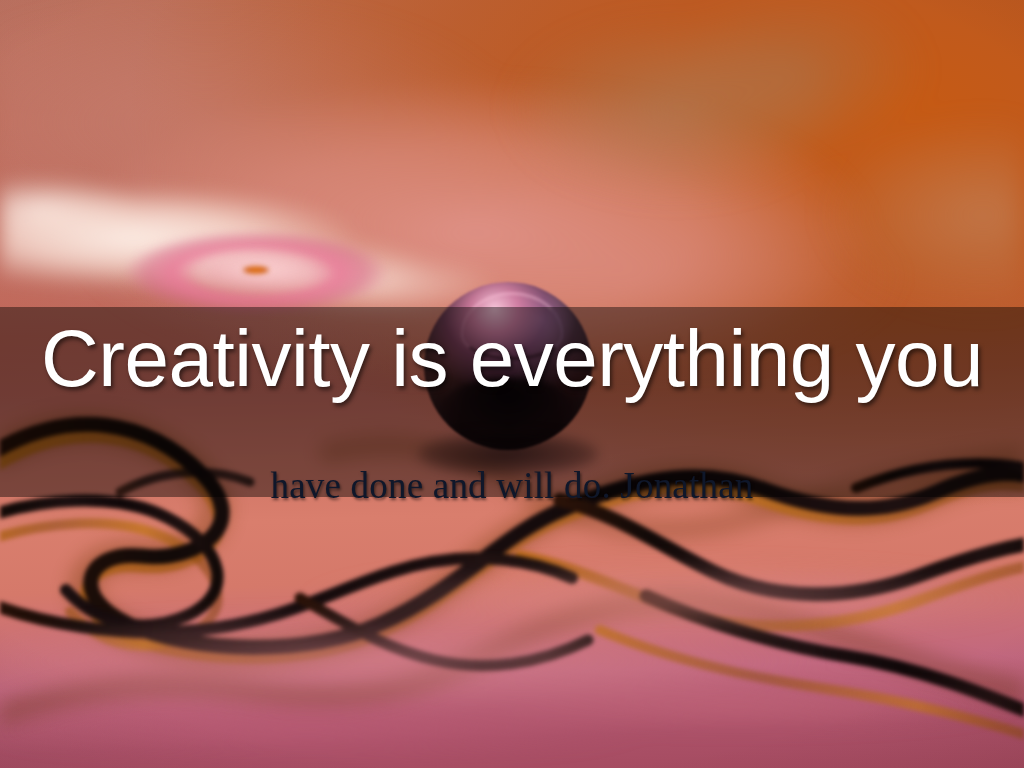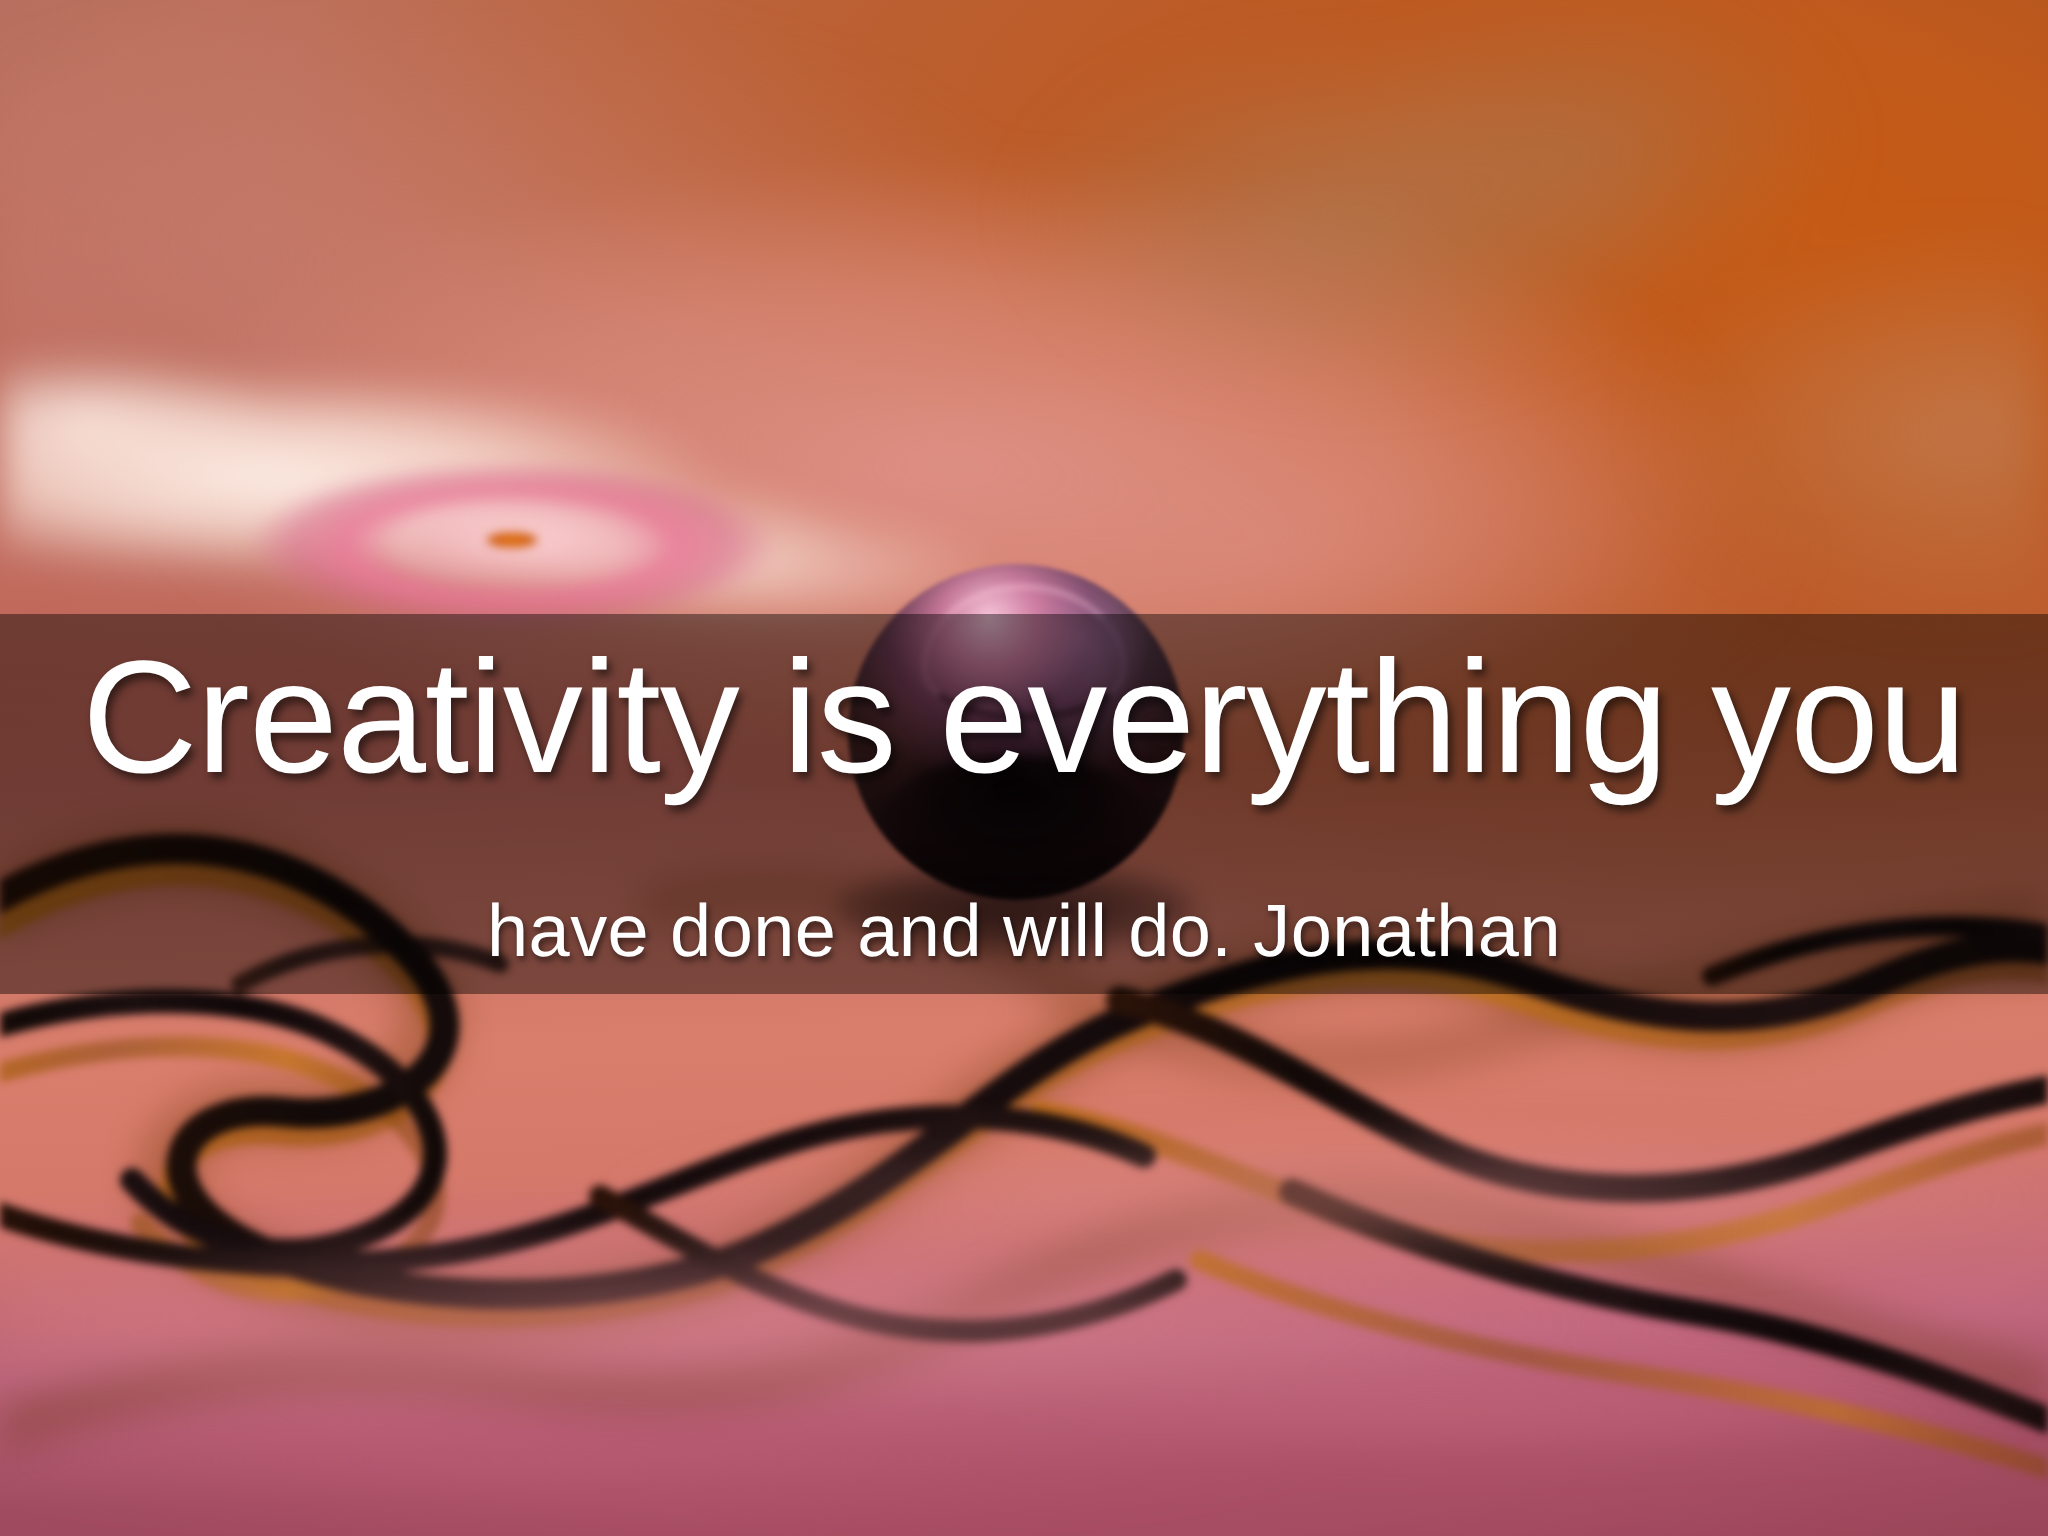--- a/index.html
+++ b/index.html
@@ -211,24 +211,24 @@
     line-height: 1;
     letter-spacing: -0.5px;
     text-shadow: 2px 3px 4px rgba(0,0,0,0.55);
     white-space: nowrap;
   }
 
   .subline {
     position: absolute;
     left: 0;
     right: 0;
-    top: 447px;
+    top: 467px;
     text-align: center;
-    color: #ffffff;
-    font-family: Liberation Sans, sans-serif;
+    color: #0f172a;
+    font-family: Liberation Serif, serif;
     font-size: 37px;
     font-weight: 400;
     line-height: 1;
     letter-spacing: 0.2px;
     text-shadow: 1px 2px 3px rgba(0,0,0,0.55);
     white-space: nowrap;
   }
 </style>
 </head>
 <body>

